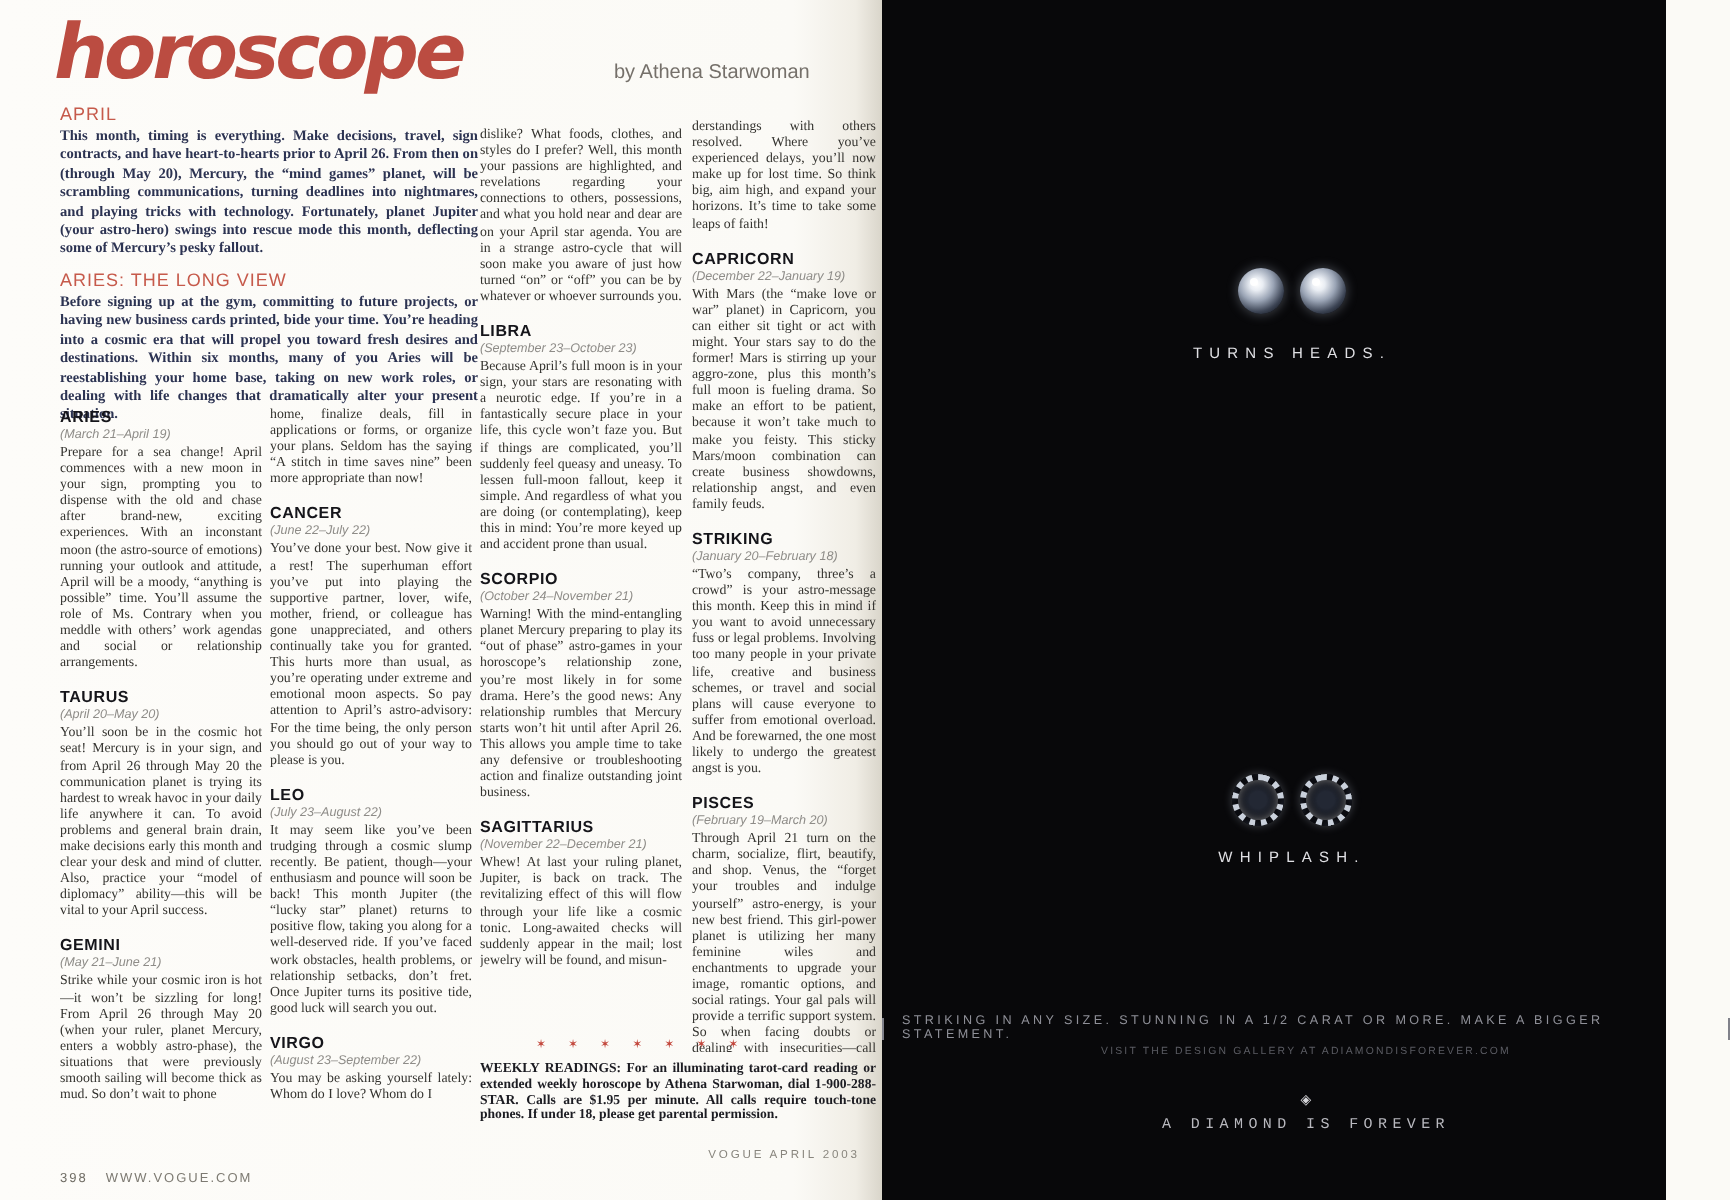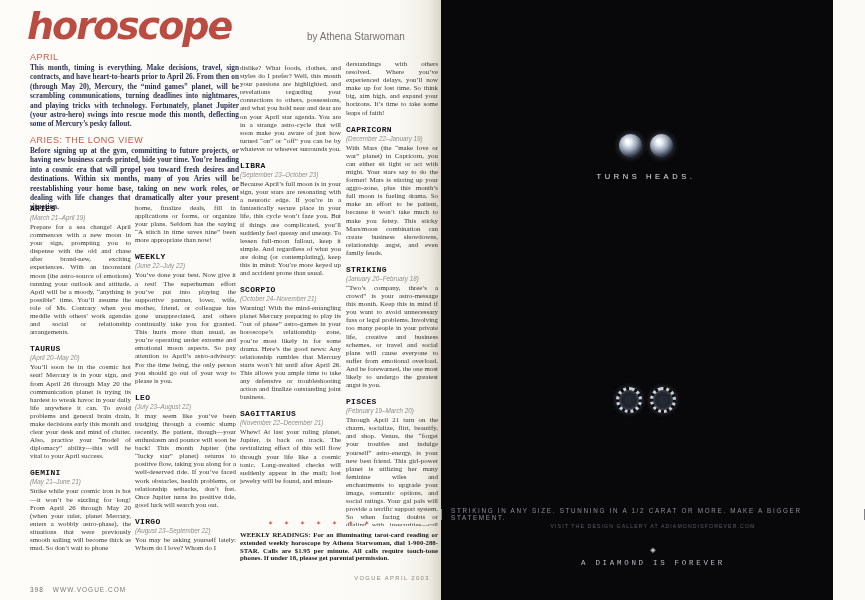--- a/index.html
+++ b/index.html
@@ -20,21 +20,21 @@
   .intro{position:absolute;left:30px;width:209px;margin:0;font-weight:bold;font-size:7.3px;
     line-height:9.4px;color:#2c3352;text-align:justify;}
   .april-text{top:63px;}
   .lv-text{top:146px;}
 
   .col{position:absolute;overflow:hidden;width:101px;}
   .col1{left:30px; top:204px;height:378px;}
   .col2{left:135px;top:204px;height:378px;}
   .col3{left:240px;top:64px; height:466px;}
   .col4{left:346px;top:60px; height:466px;width:92px;}
-  .sign-name{font-family:Liberation Mono, monospace;font-weight:bold;font-size:8px;
+  .sign-name{font-family:Liberation Sans, sans-serif;font-weight:bold;font-size:8px;
     color:#15151a;letter-spacing:0.3px;margin:8px 0 1px 0;}
   .col > .sign-name:first-child{margin-top:0;}
   .sign-dates{font-family:"Liberation Sans",sans-serif;font-style:italic;font-size:6.3px;
     color:#8e8c88;margin:0 0 2px 0;}
   .body-text{margin:0;font-size:6.9px;line-height:8.1px;color:#34332f;text-align:justify;}
 
   .stars{position:absolute;left:268px;top:519px;color:#c2453a;font-size:6px;
     letter-spacing:11px;font-family:"DejaVu Sans",sans-serif;}
   .weekly{position:absolute;left:240px;top:531px;width:198px;margin:0;font-size:6.8px;
     line-height:7.8px;font-weight:bold;color:#1c1c22;text-align:justify;}
@@ -97,21 +97,21 @@
         <p class="body-text">Prepare for a sea change! April commences with a new moon in your sign, prompting you to dispense with the old and chase after brand-new, exciting experiences. With an inconstant moon (the astro-source of emotions) running your outlook and attitude, April will be a moody, “anything is possible” time. You’ll assume the role of Ms. Contrary when you meddle with others’ work agendas and social or relationship arrangements.</p>
         <div class="sign-name">TAURUS</div>
         <div class="sign-dates">(April 20–May 20)</div>
         <p class="body-text">You’ll soon be in the cosmic hot seat! Mercury is in your sign, and from April 26 through May 20 the communication planet is trying its hardest to wreak havoc in your daily life anywhere it can. To avoid problems and general brain drain, make decisions early this month and clear your desk and mind of clutter. Also, practice your “model of diplomacy” ability—this will be vital to your April success.</p>
         <div class="sign-name">GEMINI</div>
         <div class="sign-dates">(May 21–June 21)</div>
         <p class="body-text">Strike while your cosmic iron is hot—it won’t be sizzling for long! From April 26 through May 20 (when your ruler, planet Mercury, enters a wobbly astro-phase), the situations that were previously smooth sailing will become thick as mud. So don’t wait to phone</p>
       </div>
     <div class="col col2">
         <p class="body-text">home, finalize deals, fill in applications or forms, or organize your plans. Seldom has the saying “A stitch in time saves nine” been more appropriate than now!</p>
-        <div class="sign-name">WEEKLY</div>
+        <div class="sign-name">CANCER</div>
         <div class="sign-dates">(June 22–July 22)</div>
         <p class="body-text">You’ve done your best. Now give it a rest! The superhuman effort you’ve put into playing the supportive partner, lover, wife, mother, friend, or colleague has gone unappreciated, and others continually take you for granted. This hurts more than usual, as you’re operating under extreme and emotional moon aspects. So pay attention to April’s astro-advisory: For the time being, the only person you should go out of your way to please is you.</p>
         <div class="sign-name">LEO</div>
         <div class="sign-dates">(July 23–August 22)</div>
         <p class="body-text">It may seem like you’ve been trudging through a cosmic slump recently. Be patient, though—your enthusiasm and pounce will soon be back! This month Jupiter (the “lucky star” planet) returns to positive flow, taking you along for a well-deserved ride. If you’ve faced work obstacles, health problems, or relationship setbacks, don’t fret. Once Jupiter turns its positive tide, good luck will search you out.</p>
         <div class="sign-name">VIRGO</div>
         <div class="sign-dates">(August 23–September 22)</div>
         <p class="body-text">You may be asking yourself lately: Whom do I love? Whom do I</p>
       </div>
     <div class="col col3">
@@ -152,20 +152,21 @@
     <div class="earrings studs">
       <div class="stud"></div>
       <div class="stud"></div>
     </div>
     <div class="ad-center ad-head head-top">TURNS HEADS.</div>
 
     <div class="earrings hoops">
       <div class="hoop"></div>
       <div class="hoop"></div>
     </div>
+    <div class="ad-center ad-head head-bottom">WHIPLASH.</div>
 
     <div class="tag-row">
       <span class="bar"></span>
       <span class="tag-text">STRIKING IN ANY SIZE. STUNNING IN A 1/2 CARAT OR MORE. MAKE A BIGGER STATEMENT.</span>
       <span class="bar"></span>
     </div>
     <div class="ad-center visit">VISIT THE DESIGN GALLERY AT ADIAMONDISFOREVER.COM</div>
     <div class="ad-center dia">◈</div>
     <div class="ad-center slogan">A DIAMOND IS FOREVER</div>
   </div>

